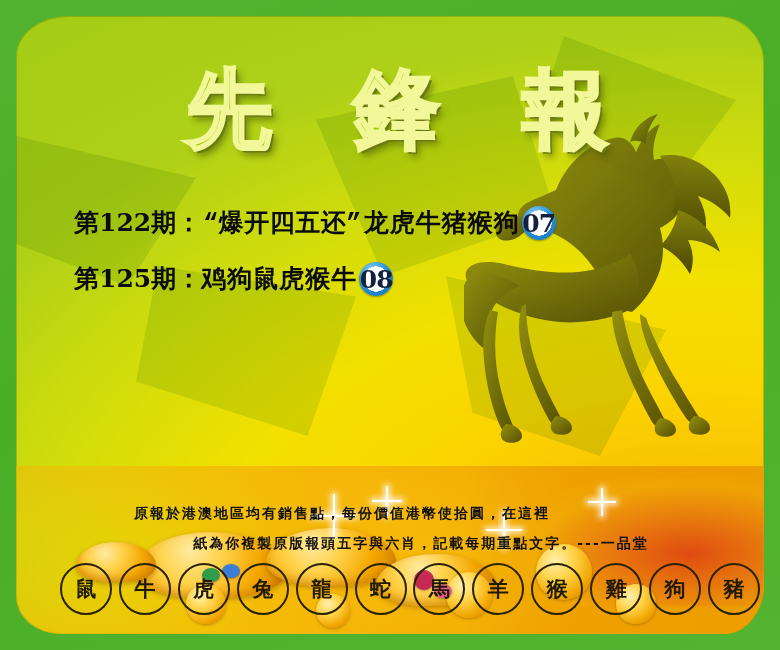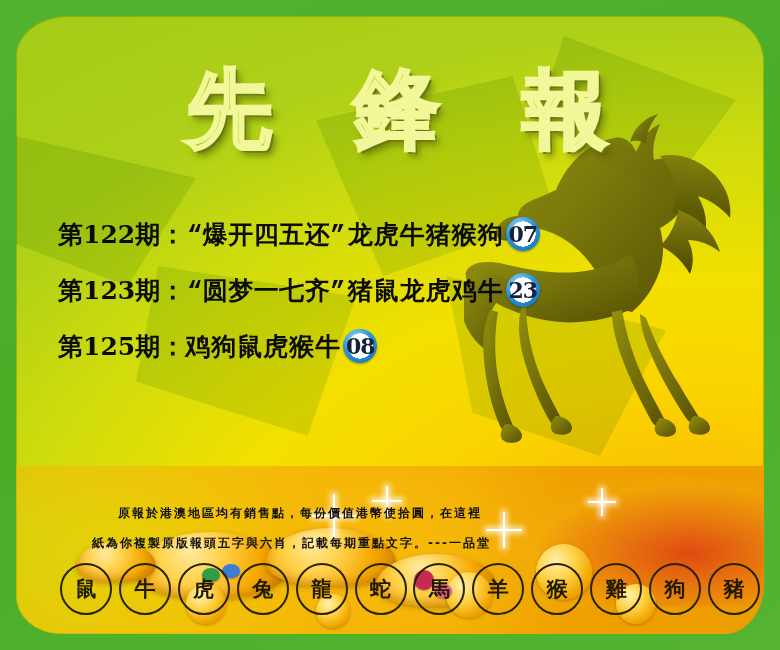--- a/index.html
+++ b/index.html
@@ -77,52 +77,52 @@
        3px 3px 0 #6b7a10,
        5px 6px 7px rgba(60,70,5,.55);
     line-height:1.05;
     white-space:nowrap;
     margin-left:40px;
   }
 
   
   .rows{position:absolute;left:42px;top:190px;width:520px;}
   .row{
-    position:relative;height:56px;display:flex;align-items:center;
+    position:relative;height:56px;display:flex;align-items:flex-start;
     font-size:25px;font-weight:bold;color:#0b0b0b;
     font-family:"DejaVu Serif","Liberation Serif",serif;
-    white-space:nowrap;letter-spacing:.5px;
+    white-space:nowrap;letter-spacing:.5px;margin-left:16px;
   }
   .row .issue{letter-spacing:0px;}
   .row .phrase{margin:0 2px;font-family:Liberation Mono, monospace;}
   .row .zodiac{letter-spacing:1px;}
   .ball{
     display:inline-flex;align-items:center;justify-content:center;
     width:34px;height:34px;border-radius:50%;margin-left:2px;
     background:
       radial-gradient(circle at 50% 50%, #ffffff 0 52%, rgba(255,255,255,0) 53%),
       radial-gradient(circle at 38% 28%, #8fd4f5 0%, #2d95d8 45%, #0a6fbf 100%);
     box-shadow:0 1px 2px rgba(0,0,0,.35);
     position:relative;
   }
   .ball .num{
     position:relative;z-index:2;
     font-family:"DejaVu Serif","Liberation Serif",serif;
-    font-weight:bold;font-size:22px;color:#14213d;letter-spacing:-1px;
+    font-weight:bold;font-size:25px;color:#14213d;letter-spacing:-1px;
   }
   .ball .num.q{font-size:21px;letter-spacing:0;}
 
   
   .notice{
-    position:absolute;left:102px;top:482px;width:600px;
+    position:absolute;left:118px;top:482px;width:600px;
     font-family:"DejaVu Sans","Liberation Sans",sans-serif;
-    font-weight:bold;font-size:12px;color:#111;
+    font-weight:bold;font-size:14px;color:#111;
     line-height:30px;letter-spacing:2px;text-align:left;
   }
-  .notice .l2{display:block;margin-left:-26px;}
+  .notice .l2{display:block;margin-left:-26px;text-align:center;}
 
   
   .zodiac-strip{
     position:absolute;left:44px;top:548px;width:700px;height:50px;
     display:flex;justify-content:space-between;align-items:center;
   }
   .z-item{
     width:48px;height:48px;border-radius:50%;
     border:2px solid #2a2205;
     display:flex;align-items:center;justify-content:center;
@@ -243,28 +243,20 @@
 
       <div class="row">
         <span class="issue">第122期：</span>
         <span class="phrase">“爆开四五还”</span>
         <span class="zodiac">龙虎牛猪猴狗</span>
         <span class="ball">
           <span class="num">07</span>
         </span>
       </div>
 
-      <div class="row">
-        <span class="issue">第123期：</span>
-        <span class="phrase">“圆梦一七齐”</span>
-        <span class="zodiac">猪鼠龙虎鸡牛</span>
-        <span class="ball">
-          <span class="num">23</span>
-        </span>
-      </div>
 
 
       <div class="row">
         <span class="issue">第125期：</span>
         <span class="zodiac">鸡狗鼠虎猴牛</span>
         <span class="ball">
           <span class="num">08</span>
         </span>
       </div>
 

